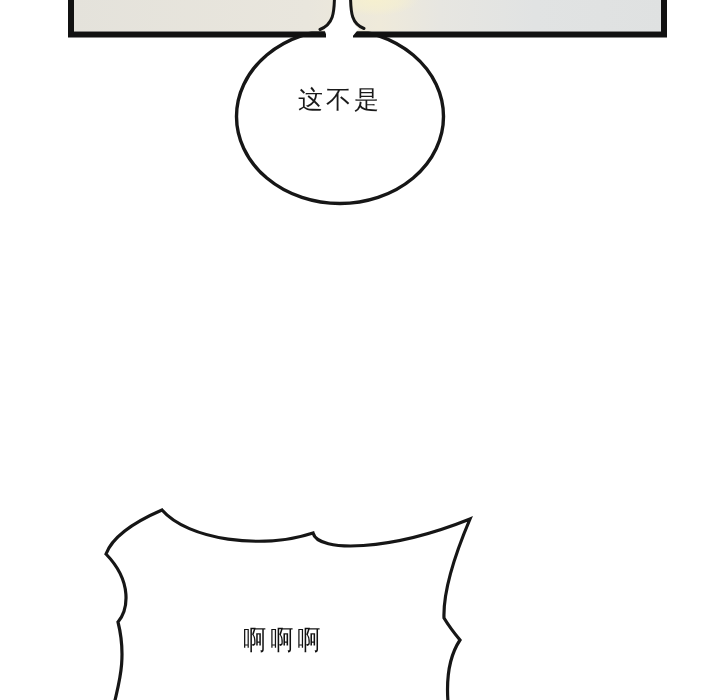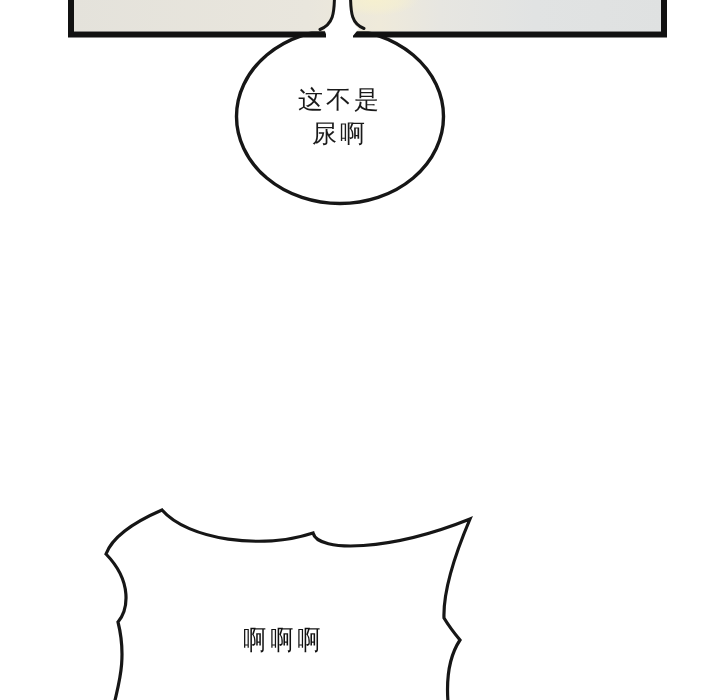--- a/index.html
+++ b/index.html
@@ -80,18 +80,17 @@
              C 450,655 446,675 448,702
              L 449,712 L 113,712
              C 114,695 129,666 118,622
              C 128,610 133,582 106,554
              C 112,538 132,523 162,510
              Z" stroke-width="3.2" stroke-linejoin="miter" stroke-miterlimit="12" fill="#ffffff" stroke="#161616"></path>
   </svg>
 
   <div class="bubble-text" id="speech-text">
     <div>这不是</div>
-    <div>尿啊</div>
   </div>
 
   <div class="bubble-text" id="scream-text">啊啊啊</div>
 
 </div>
 
 </body></html>

